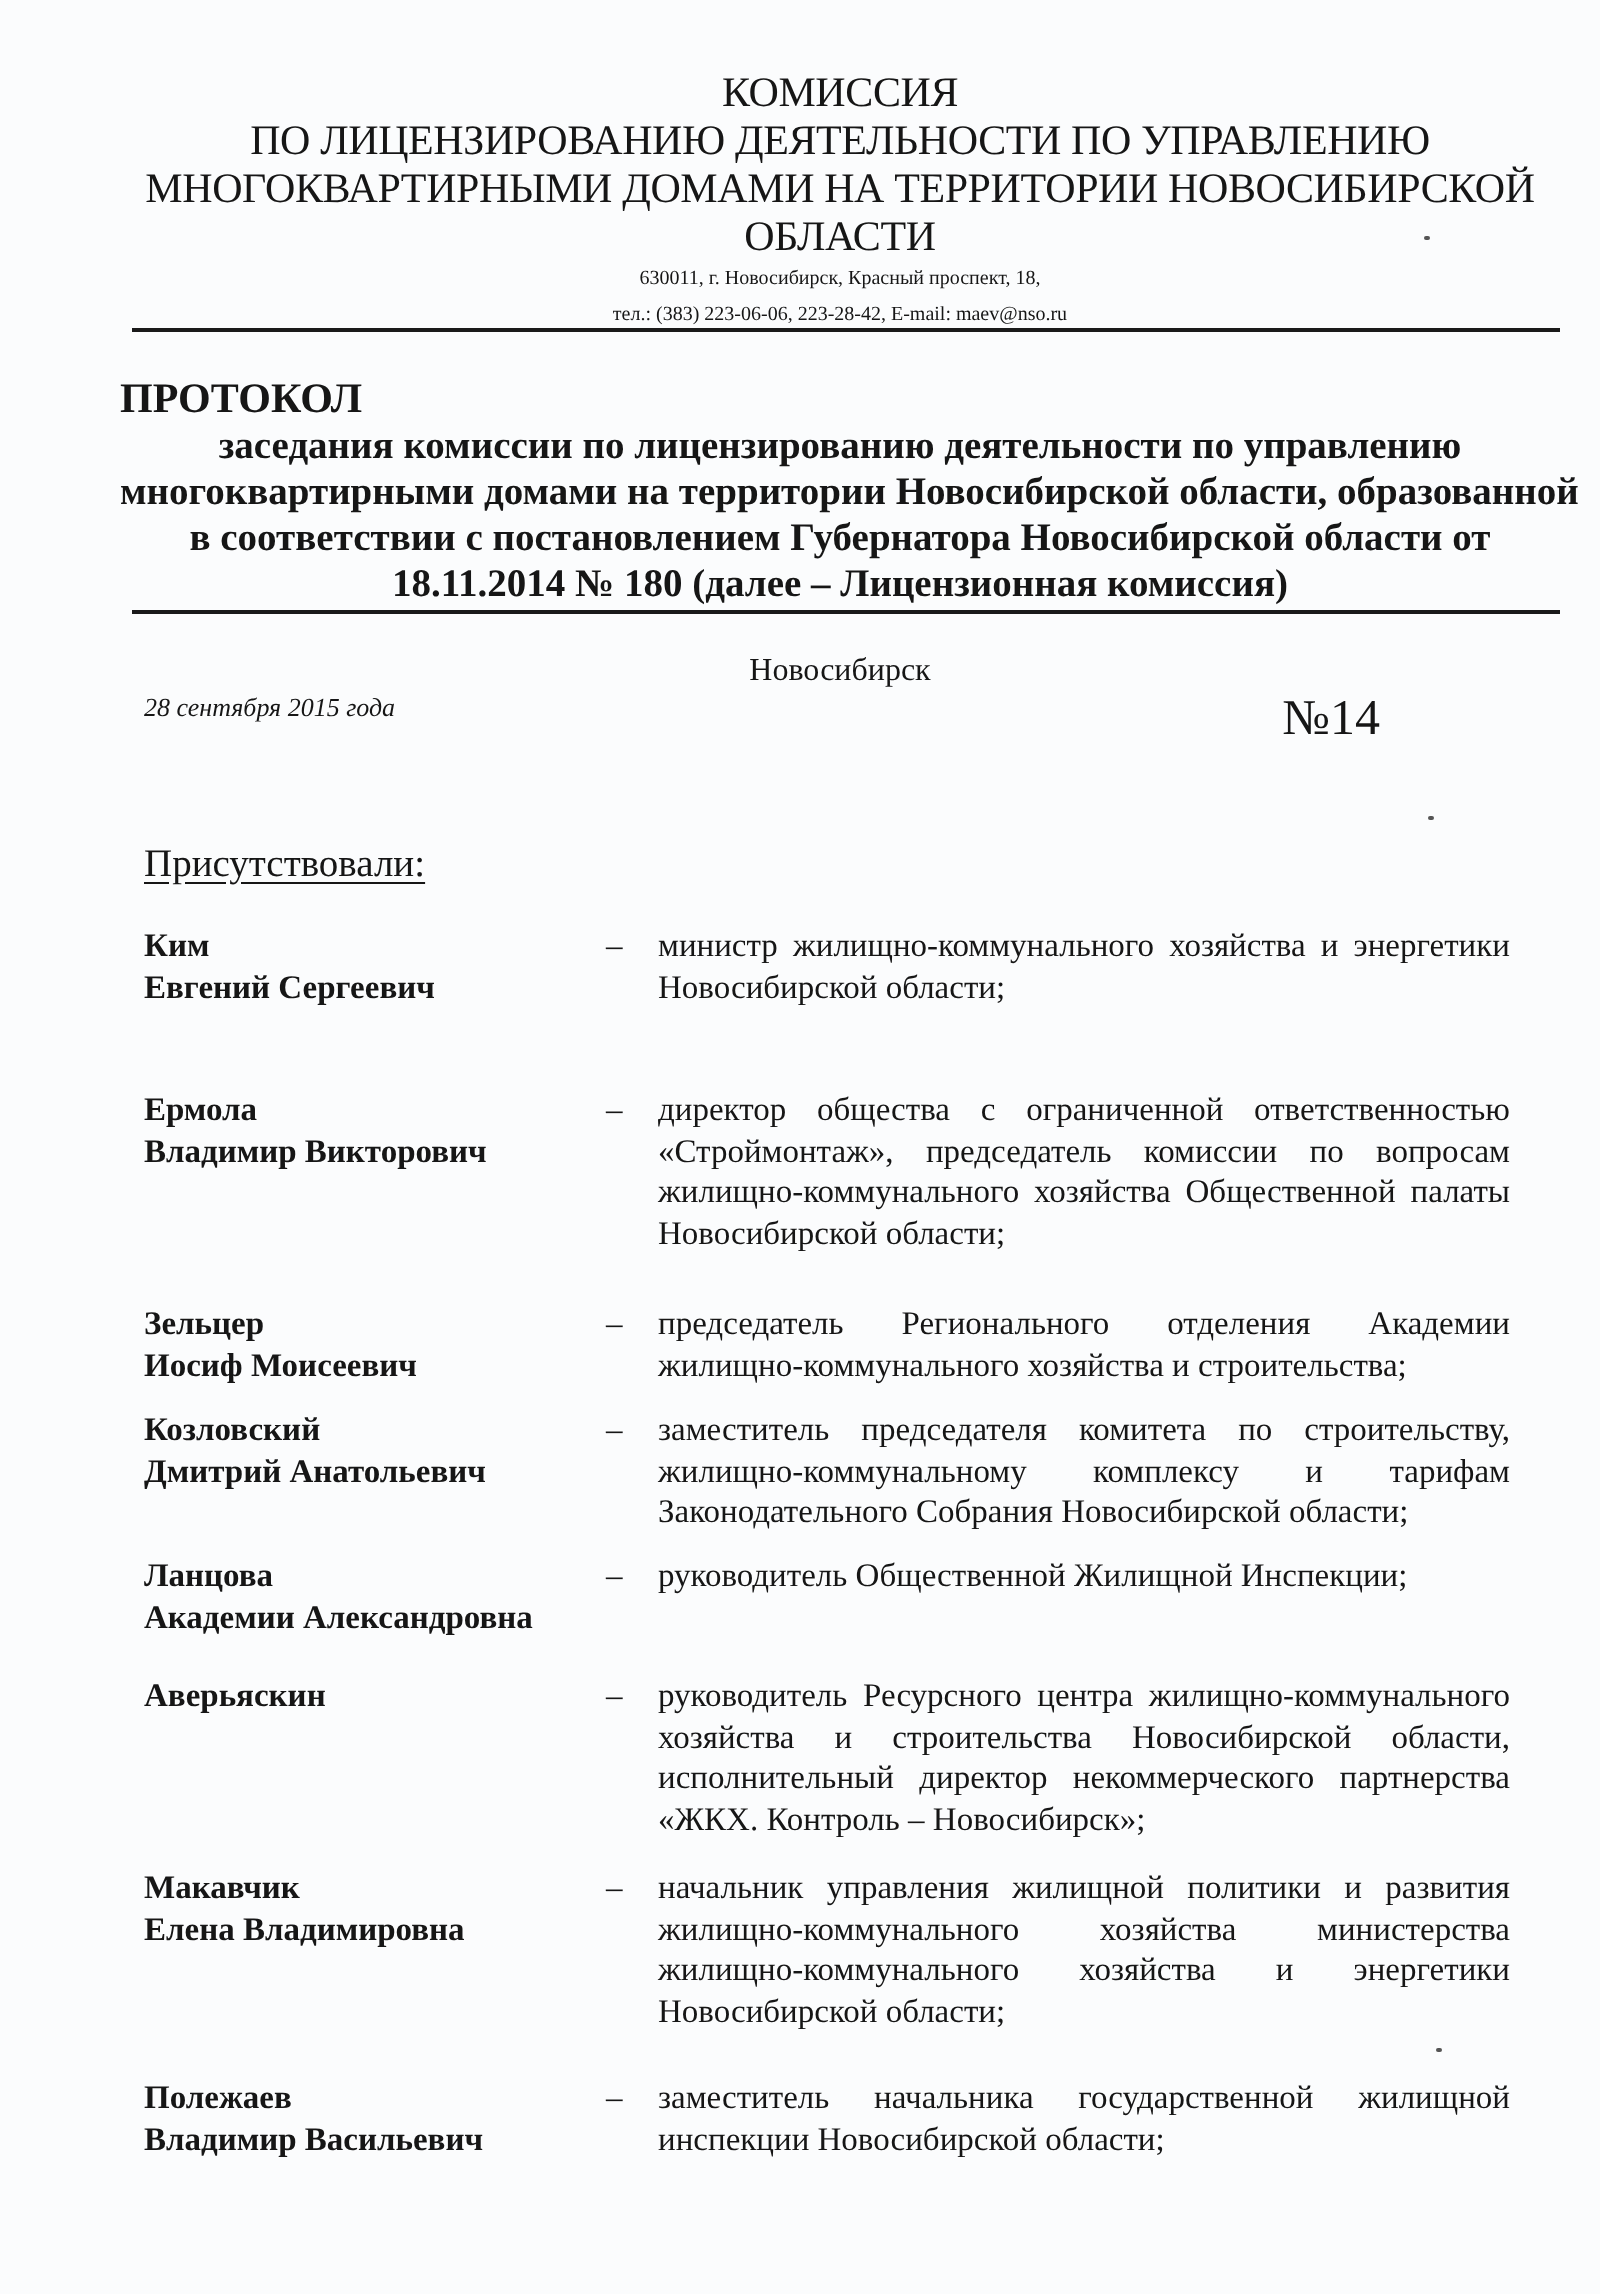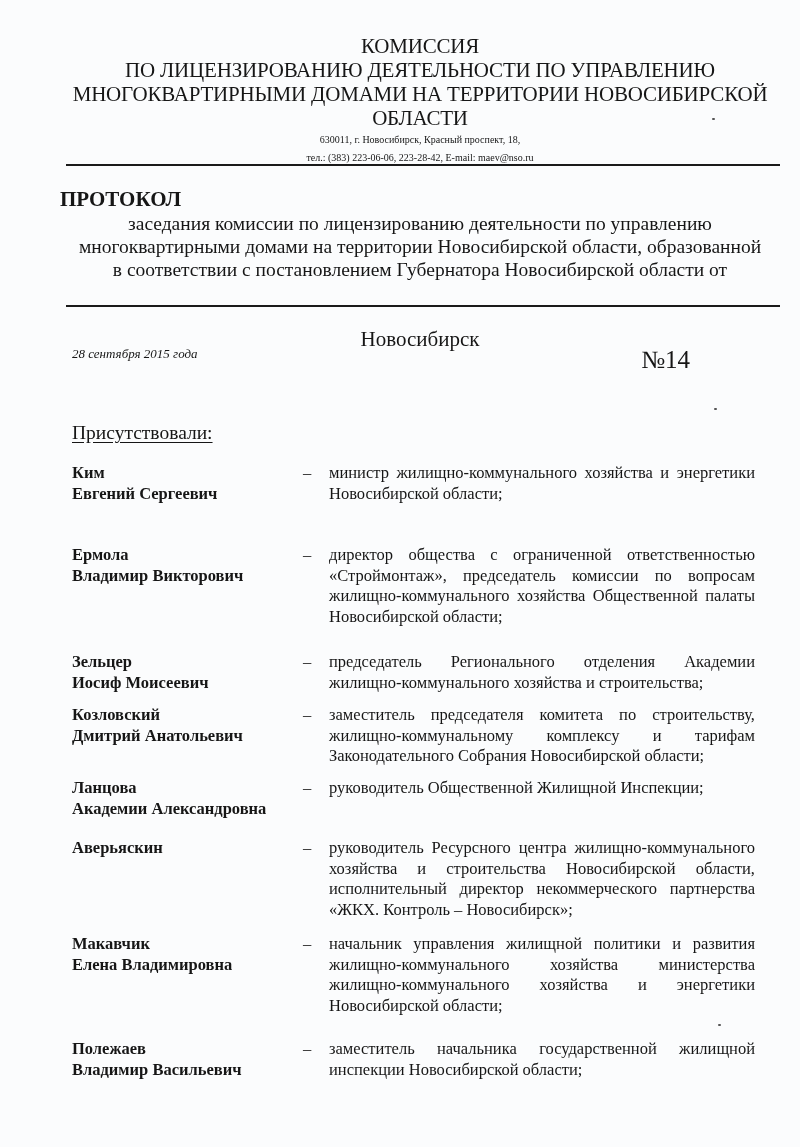--- a/index.html
+++ b/index.html
@@ -15,24 +15,24 @@
     .hdr { position: absolute; left: 60px; width: 720px; text-align: center; }
     .hdr-title { top: 34px; font-size: 21px; line-height: 24px; letter-spacing: -0.2px; }
     .hdr-title div { white-space: nowrap; }
     .hdr-addr { top: 131px; font-size: 10px; line-height: 18px; }
 
     .rule { position: absolute; left: 66px; width: 714px; height: 2px; background: #1a1a1a; }
     .rule1 { top: 164px; }
     .rule2 { top: 305px; }
 
     .protocol-title { position: absolute; left: 60px; width: 720px; top: 187px; text-align: left; font-weight: bold; font-size: 21px; line-height: 24px; }
-    .protocol-sub { position: absolute; left: 60px; width: 720px; top: 212px; text-align: center; font-size: 19.5px; line-height: 23px; }
+    .protocol-sub { position: absolute; left: 60px; width: 720px; top: 212px; text-align: center; font-size: 19.5px; line-height: 23px; font-weight: bold; }
     .protocol-sub div { white-space: nowrap; }
 
-    .city { position: absolute; left: 60px; width: 720px; top: 327px; text-align: center; font-size: 21px; }
+    .city { position: absolute; left: 60px; width: 720px; top: 327px; text-align: center; font-size: 16px; }
     .date { position: absolute; left: 72px; top: 346px; font-style: italic; font-size: 13px; }
     .num { position: absolute; right: 110px; top: 346px; font-size: 25px; }
     .present { position: absolute; left: 72px; top: 422px; font-size: 19.5px; text-decoration: underline; text-underline-offset: 3px; }
 
     .person { position: absolute; left: 72px; width: 680px; font-size: 16.5px; line-height: 20.5px; }
     .person .name { position: absolute; left: 0; top: 0; width: 220px; }
     .person .name div { white-space: nowrap; font-weight: bold; }
     .person .dash { position: absolute; left: 231px; top: 0; }
     .person .role { position: absolute; left: 257px; top: 0; width: 426px; text-align: justify; }
 
@@ -53,20 +53,21 @@
     <div>630011, г. Новосибирск, Красный проспект, 18,</div>
     <div>тел.: (383) 223-06-06, 223-28-42, E-mail: maev@nso.ru</div>
   </div>
   <div class="rule rule1"></div>
 
   <div class="protocol-title">ПРОТОКОЛ</div>
   <div class="protocol-sub">
     <div>заседания комиссии по лицензированию деятельности по управлению</div>
     <div>многоквартирными домами на территории Новосибирской области, образованной</div>
     <div>в соответствии с постановлением Губернатора Новосибирской области от</div>
+    <div>18.11.2014 № 180 (далее – Лицензионная комиссия)</div>
   </div>
   <div class="rule rule2"></div>
 
   <div class="city">Новосибирск</div>
   <div class="date">28 сентября 2015 года</div>
   <div class="num">№14</div>
 
   <div class="present">Присутствовали:</div>
 
   <div class="person" style="top:463px">

